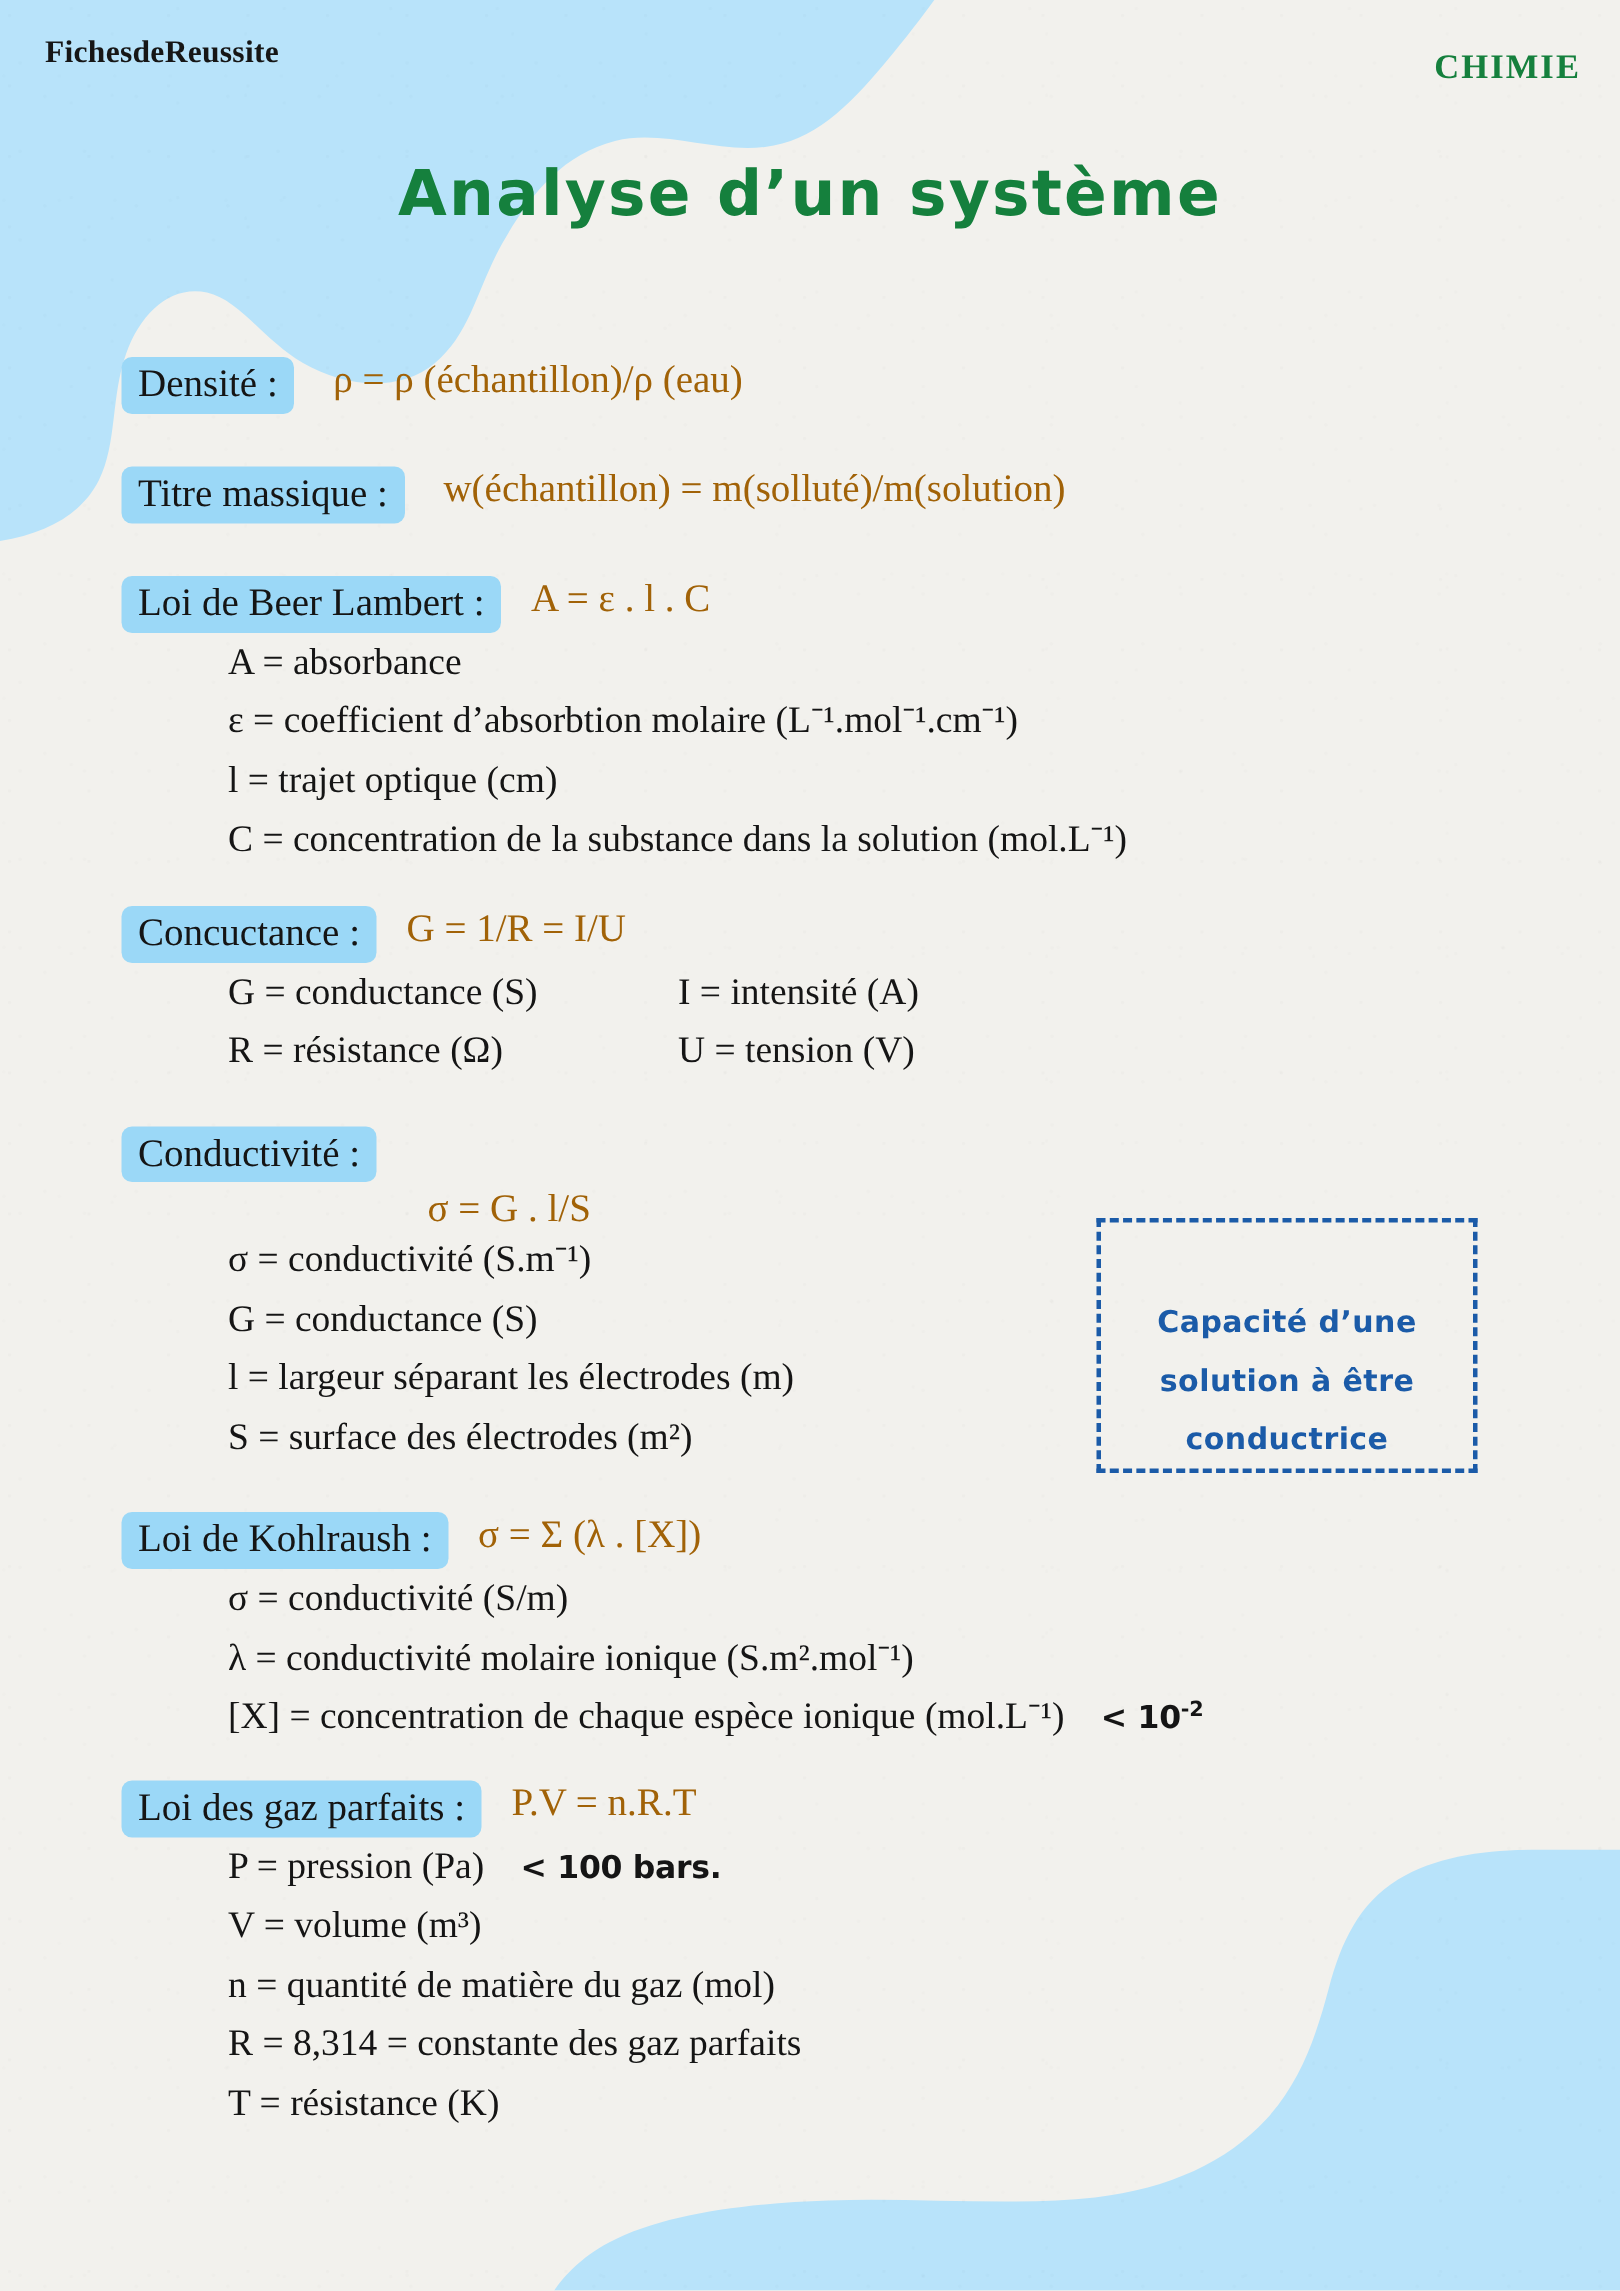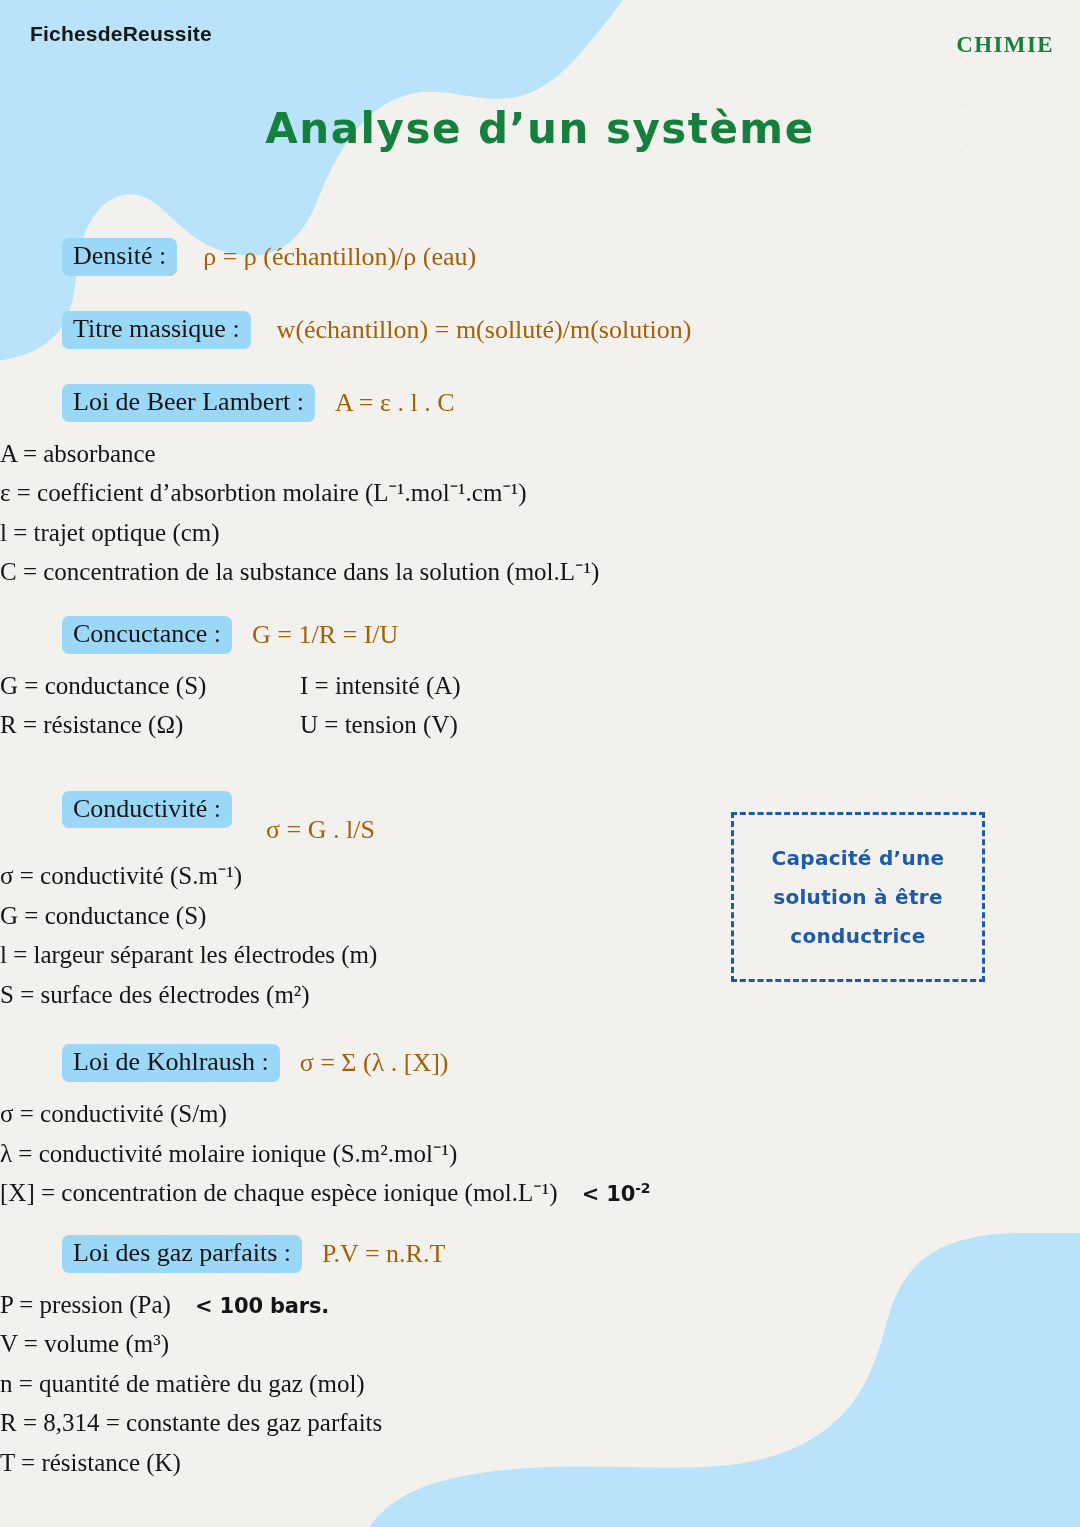--- a/index.html
+++ b/index.html
@@ -48,21 +48,21 @@
   }
   #blob-top-left { top: -10px; left: -10px; }
   #blob-bottom-right { bottom: -6px; right: -6px; }
 
   
   #brand {
     position: absolute;
     top: 22px;
     left: 30px;
     z-index: 5;
-    font-family: Liberation Sans, sans-serif;
+    font-family: Liberation Serif, serif;
     font-weight: bold;
     font-size: 21px;
     letter-spacing: .2px;
     color: #161616;
   }
   #subject {
     position: absolute;
     top: 32px;
     right: 26px;
     z-index: 5;
@@ -92,22 +92,22 @@
     top: 238px;
     left: 0;
     width: 1080px;
     z-index: 4;
   }
 
   .section { position: relative; }
 
   .head-row {
     display: flex;
-    align-items: center;
-    padding-left: 62px;
+    align-items: flex-start;
+    padding-left: 81px;
     font-family: Liberation Serif, serif;
   }
   .badge {
     background: #9bd8f7;
     border-radius: 7px;
     padding: 3px 11px 5px 11px;
     font-size: 26px;
     color: #151515;
     white-space: nowrap;
     line-height: 1.15;
@@ -116,21 +116,21 @@
     font-size: 26px;
     color: #a16207;
     white-space: nowrap;
     line-height: 1.15;
   }
   .gap-sm  { margin-left: 20px; }
   .gap-md  { margin-left: 26px; }
   .gap-lg  { margin-left: 34px; margin-top: 40px; }
 
   .defs {
-    margin-top: 12px;
+    padding-left: 152px;
   }
   .def-line {
     font-size: 25px;
     color: #151515;
     line-height: 1.58;
     white-space: nowrap;
   }
   .def-two-col {
     display: flex;
   }
@@ -149,21 +149,21 @@
   
   #callout {
     position: absolute;
     left: 731px;
     top: 812px;
     width: 254px;
     height: 170px;
     border: 3px dashed #1b5ba8;
     box-sizing: border-box;
     display: flex;
-    align-items: center;
+    align-items: flex-end;
     justify-content: center;
     z-index: 6;
   }
   #callout-text {
     font-family: "DejaVu Sans", sans-serif;
     font-weight: bold;
     font-size: 20px;
     line-height: 1.95;
     color: #1b5ba8;
     text-align: center;

